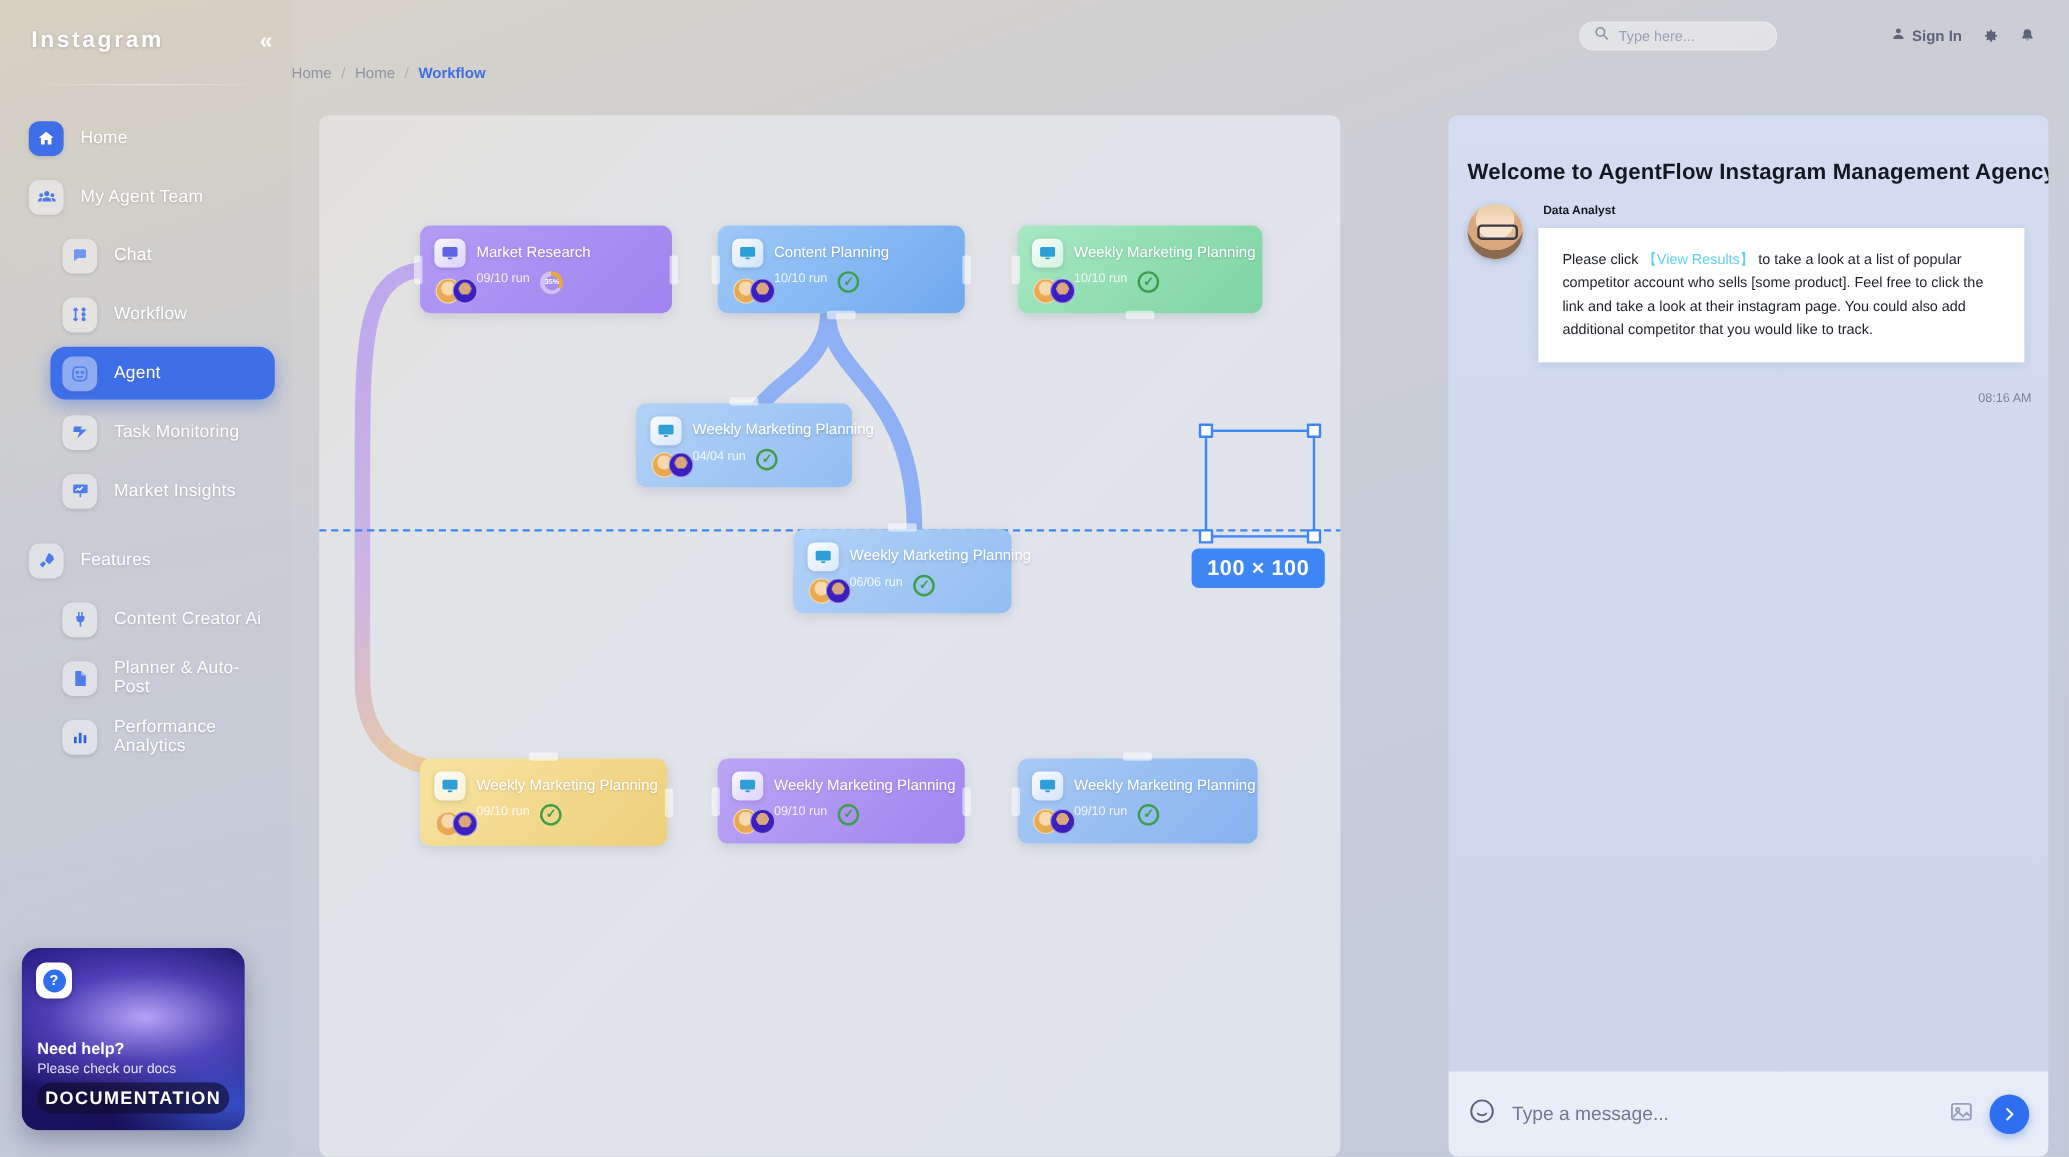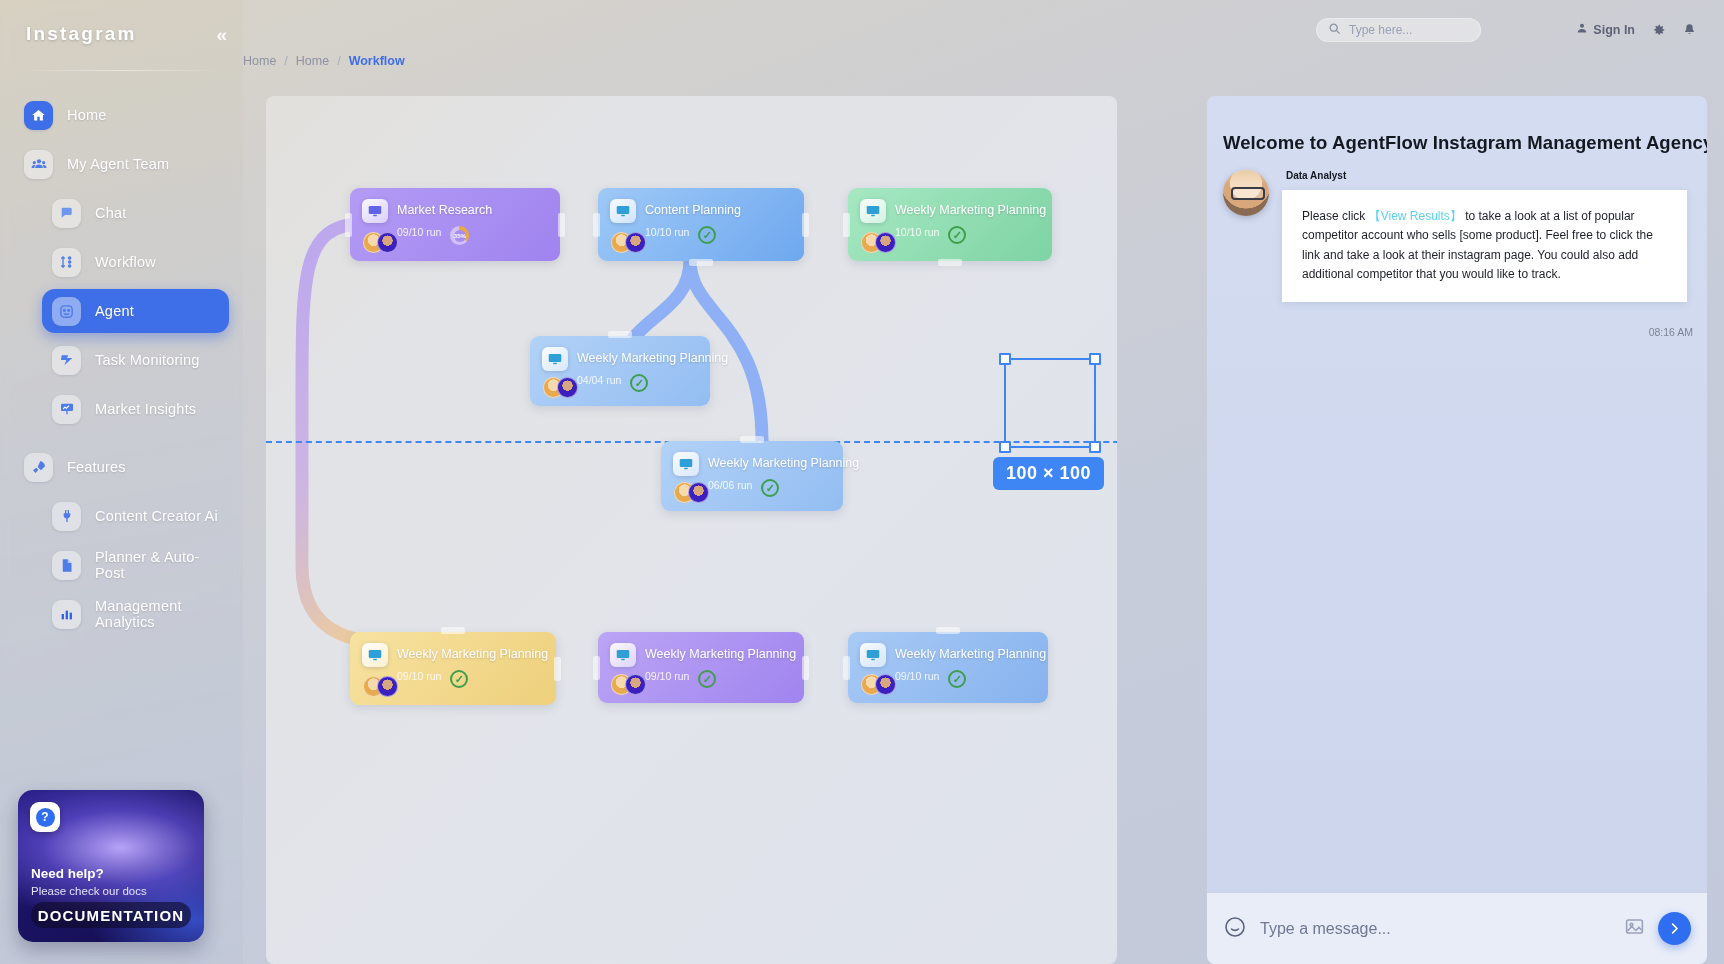--- a/index.html
+++ b/index.html
@@ -369,21 +369,21 @@
       </div>
 
       <div class="nav-item sub">
         <span class="ic">
           <svg width="16" height="16" viewBox="0 0 24 24" fill="#2f5fe0">
               <rect x="4" y="12" width="3.4" height="8"></rect>
               <rect x="10" y="7" width="3.4" height="13"></rect>
               <rect x="16" y="10" width="3.4" height="10"></rect>
             </svg>
         </span>
-        <span>Management Analytics</span>
+        <span>Performance Analytics</span>
       </div>
     </div>
 
     <div class="help-card">
       <div class="help-badge">
           <span class="dot">?</span>
         </div>
       <div class="help-title">Need help?</div>
       <div class="help-sub">Please check our docs</div>
       <div class="doc-btn">DOCUMENTATION</div>

